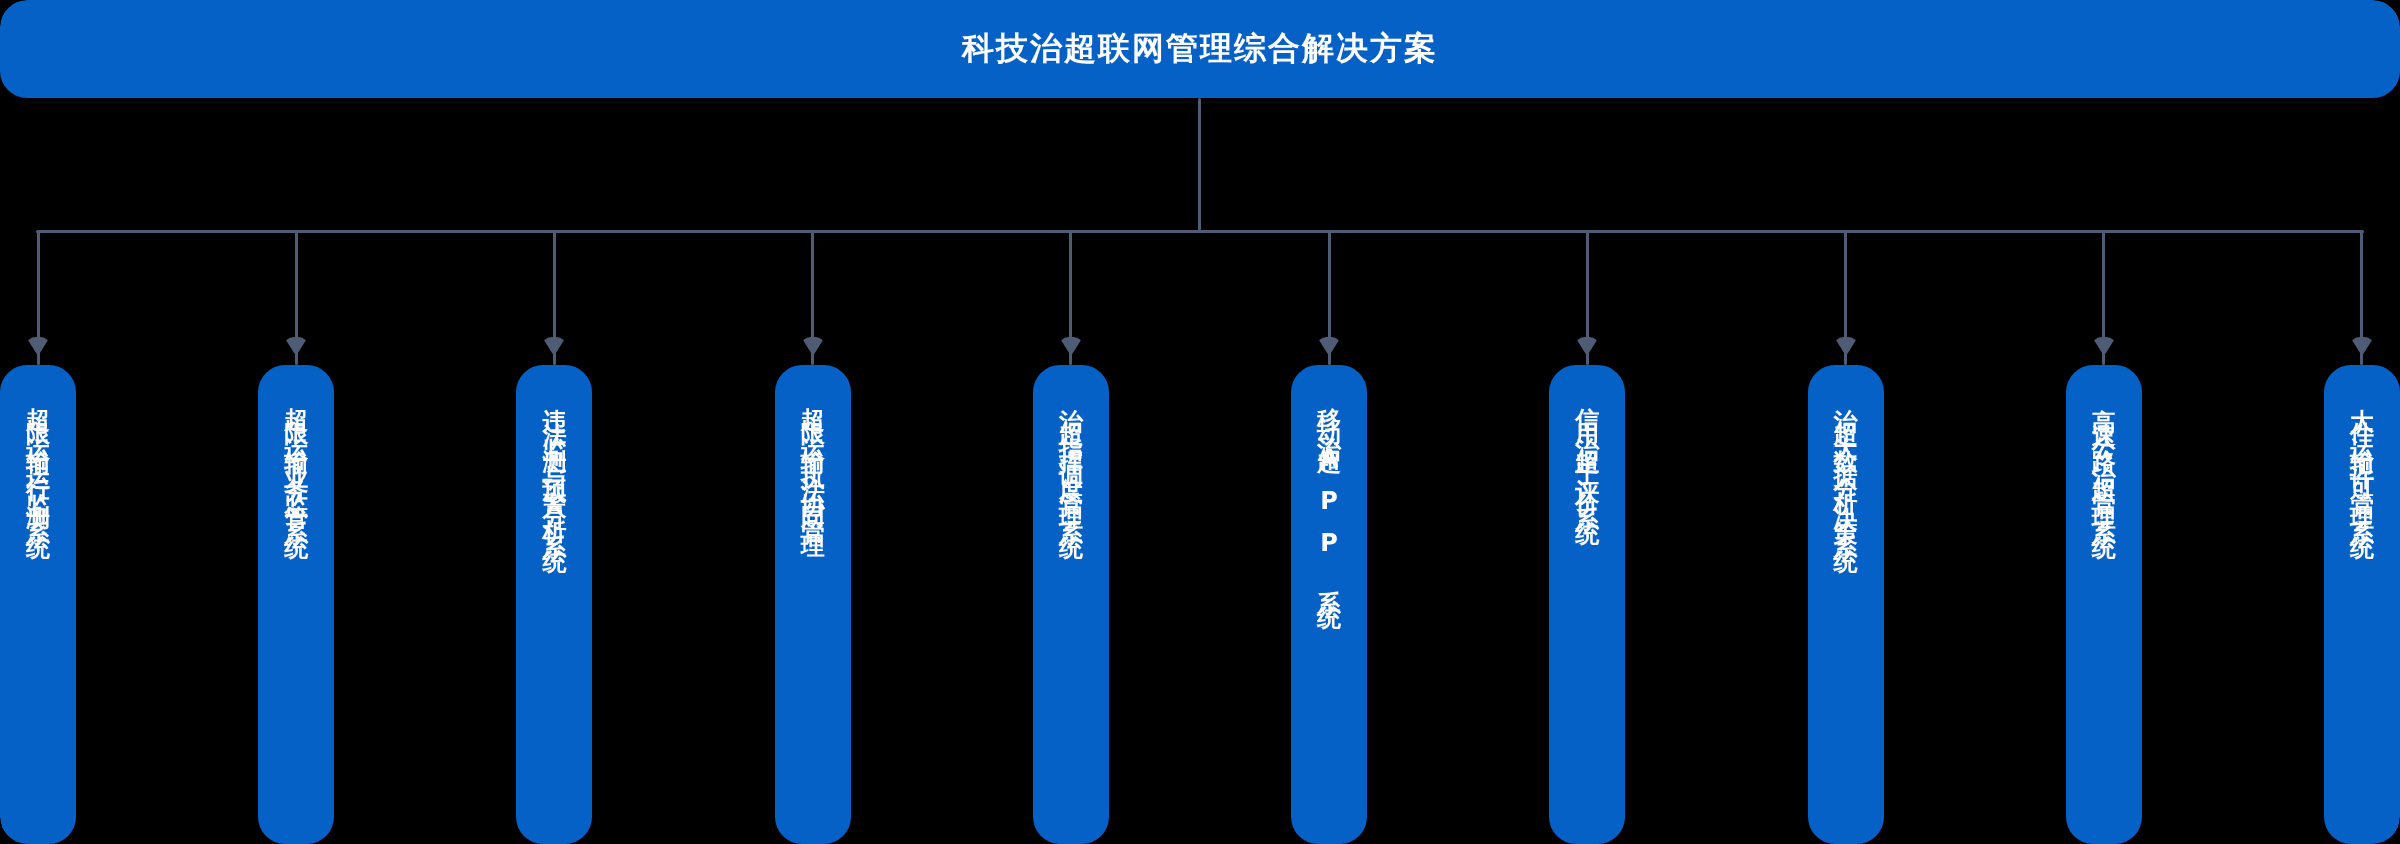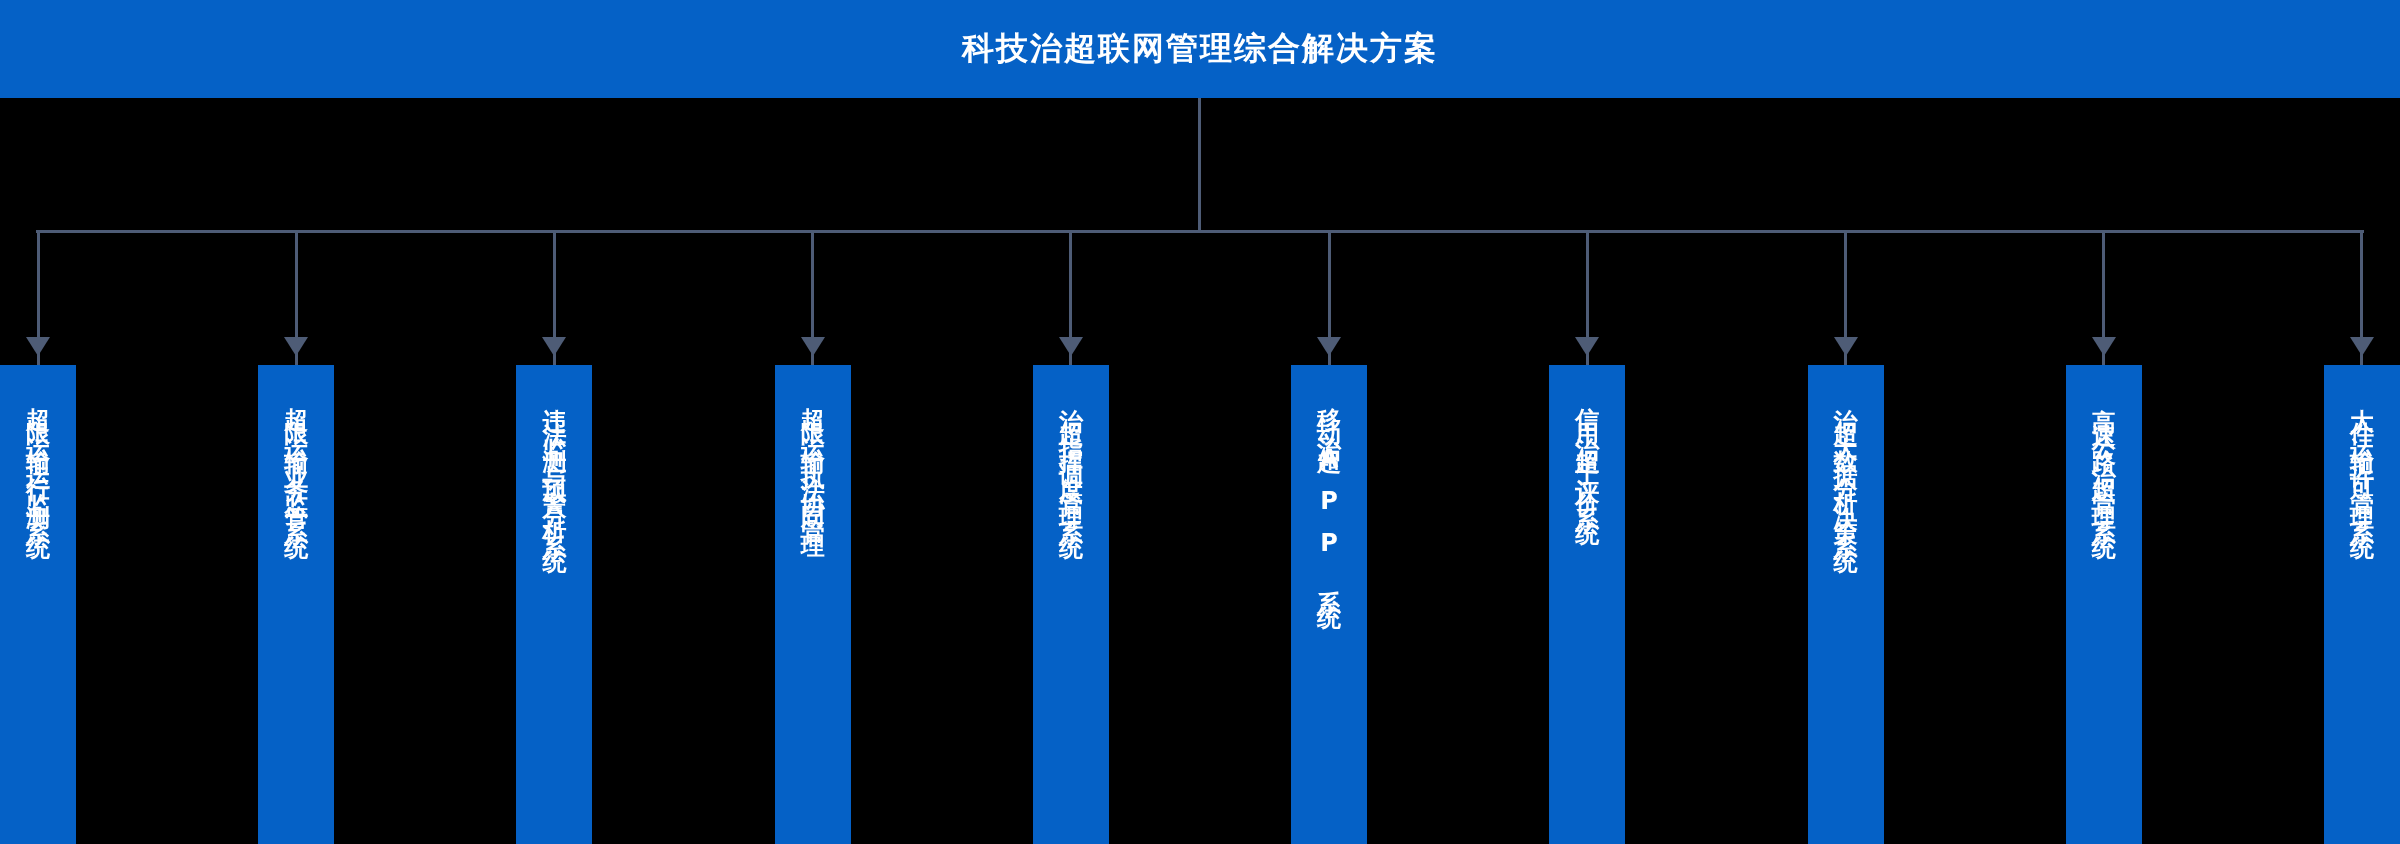--- a/index.html
+++ b/index.html
@@ -1,21 +1,21 @@
 <!DOCTYPE html>
 <html style="--background: #000000; --primary-blue: #0561C6; --connector: #4E5C76; --text: #FFFFFF;"><head>
 <meta charset="utf-8">
 <style>
   :root {
     --background: #000000;
     --primary-blue: #0561C6;
     --connector: #4E5C76;
     --text: #FFFFFF;
   }
-  * { margin: 0; padding: 0; box-sizing: border-box; }
+  * { margin: 0; padding: 0; box-sizing: border-box; border-radius: 27px; }
   html, body { background: var(--background); }
   body { font-family: "DejaVu Sans", "Liberation Sans", sans-serif; }
 
   .stage {
     position: relative;
     width: 2400px;
     height: 844px;
     background: var(--background);
     overflow: hidden;
   }

